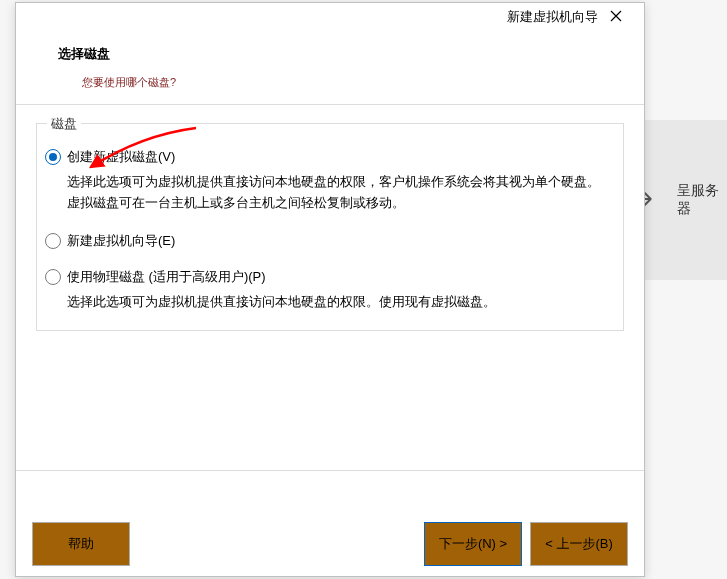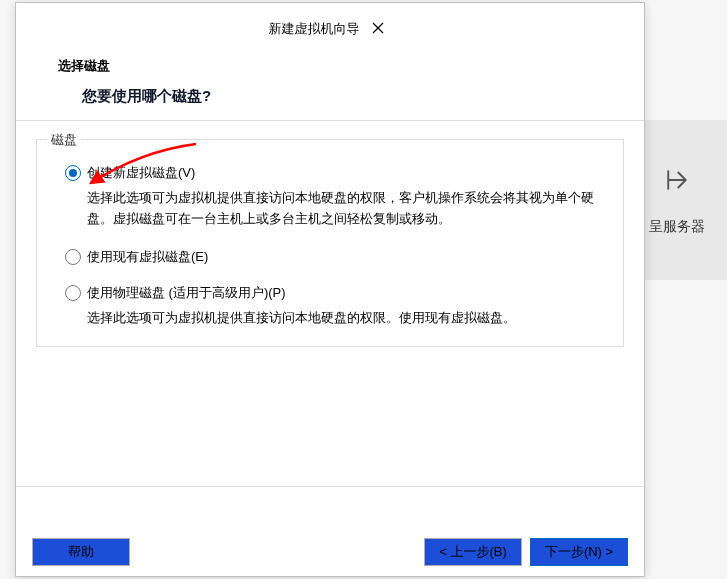--- a/index.html
+++ b/index.html
@@ -17,21 +17,21 @@
       overflow: hidden;
     }
     .background-panel {
       position: absolute;
       right: 0;
       top: 120px;
       width: 100px;
       height: 160px;
       background: #e8e8e8;
       display: flex;
-      flex-direction: column;
+      flex-direction: row;
       align-items: center;
       justify-content: center;
       gap: 20px;
       border-bottom-left-radius: 4px;
     }
     .bg-arrow-icon svg {
       width: 30px;
       height: 30px;
       stroke: #555;
       stroke-width: 1.5;
@@ -49,22 +49,22 @@
       height: 575px;
       background: #ffffff;
       border: 1px solid #bfbfbf;
       display: flex;
       flex-direction: column;
       box-shadow: 0 2px 10px rgba(0,0,0,0.15);
     }
     .titlebar {
       display: flex;
       align-items: center;
-      justify-content: center;
-      padding: 12px 10px 6px 14px;
+      justify-content: flex-end;
+      padding: 0 10px 6px 14px;
       border-bottom: none;
       position: relative;
     }
     .titlebar-title {
       font-size: 13px;
       color: #000;
     }
     .close-btn {
       width: 36px;
       height: 28px;
@@ -78,38 +78,37 @@
     .header {
       padding: 8px 30px 14px 42px;
     }
     .header-title {
       font-size: 13px;
       font-weight: bold;
       color: #000;
       margin-bottom: 12px;
     }
     .header-sub {
-      font-size: 15px;
-      color: #0f172a;
+      font-size: 11px;
+      color: #7f1d1d;
       padding-left: 24px;
-      font-weight: bold;
     }
     .divider {
       border-top: 1px solid #dcdcdc;
       margin: 0;
     }
     .content {
       flex: 1;
       padding: 18px 20px 10px 20px;
       overflow: auto;
       position: relative;
     }
     .fieldset {
       border: 1px solid #dcdcdc;
-      padding: 24px 18px 18px 28px;
+      padding: 24px 18px 18px 8px;
       position: relative;
     }
     .legend {
       position: absolute;
       top: -9px;
       left: 10px;
       background: #fff;
       padding: 0 4px;
       font-size: 13px;
       color: #333;
@@ -167,24 +166,24 @@
       display: flex;
       align-items: center;
       gap: 8px;
       background: #fff;
     }
     .footer-spacer {
       flex: 1;
     }
     .btn {
       min-width: 98px;
-      height: 28px;
+      height: 44px;
       padding: 0 12px;
       border: 1px solid #adadad;
-      background: #1d4ed8;
+      background: #a16207;
       font-size: 13px;
       color: #000;
       cursor: pointer;
       font-family: inherit;
       display: inline-flex;
       align-items: center;
       justify-content: center;
       margin-top: 41px;
     }
     .btn.primary {
@@ -247,34 +246,34 @@
         <label class="option-row">
           <span class="radio checked"></span>
           <span class="option-label">创建新虚拟磁盘(V)</span>
         </label>
         <div class="option-desc">选择此选项可为虚拟机提供直接访问本地硬盘的权限，客户机操作系统会将其视为单个硬盘。虚拟磁盘可在一台主机上或多台主机之间轻松复制或移动。</div>
       </div>
 
       <div class="option">
         <label class="option-row">
           <span class="radio"></span>
-          <span class="option-label">使用现有虚拟磁盘(E)</span>
+          <span class="option-label">新建虚拟机向导(E)</span>
         </label>
       </div>
 
       <div class="option">
         <label class="option-row">
           <span class="radio"></span>
           <span class="option-label">使用物理磁盘 (适用于高级用户)(P)</span>
         </label>
         <div class="option-desc">选择此选项可为虚拟机提供直接访问本地硬盘的权限。使用现有虚拟磁盘。</div>
       </div>
 
     </div>
   </div>
 
   <div class="footer">
     <button class="btn">帮助</button>
     <span class="footer-spacer"></span>
+    <button class="btn primary">下一步(N) &gt;</button>
     <button class="btn">&lt; 上一步(B)</button>
-    <button class="btn primary">下一步(N) &gt;</button>
   </div>
 </div>
 
 </body></html>

